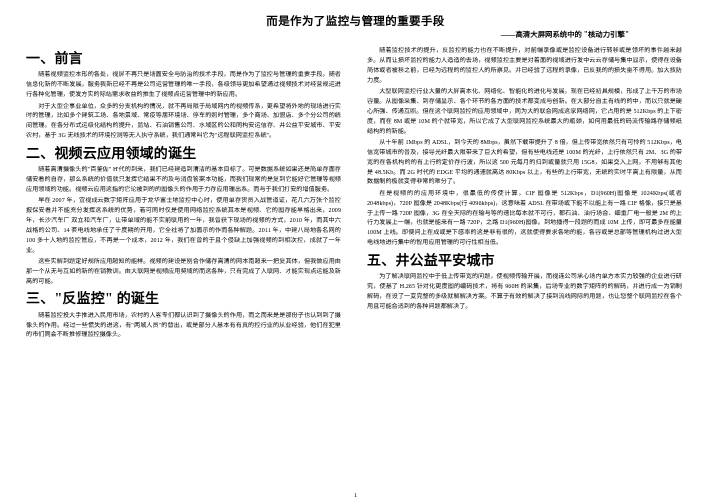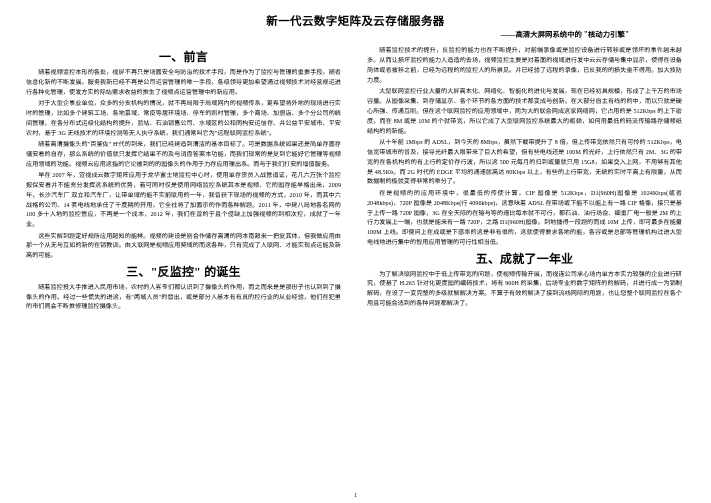--- a/index.html
+++ b/index.html
@@ -40,26 +40,25 @@
   .columns {
     display: flex;
     gap: 26px;
     align-items: flex-start;
   }
   .col {
     width: 315px;
     flex: 0 0 315px;
   }
   h2.sec {
-    font-size: 12px;
+    font-size: 14px;
     font-weight: bold;
     margin: 4px 0 2px 0;
     line-height: 1.3;
     letter-spacing: 0.2px;
-    text-align: center;
   }
   p.para {
     font-size: 6.1px;
     line-height: 1.62;
     margin: 0 0 1.5px 0;
     text-align: justify;
     text-justify: inter-ideograph;
     text-indent: 2em;
     letter-spacing: 0.05px;
   }
@@ -71,40 +70,41 @@
     text-align: center;
     font-size: 6px;
     line-height: 1;
   }
 </style>
 </head>
 <body>
 
 <div class="page">
 
-  <h1 class="doc-title">新一代云数字矩阵及云存储服务器</h1>
+  <h1 class="doc-title">而是作为了监控与管理的重要手段</h1>
   <div class="doc-subtitle">——高清大屏网系统中的 "核动力引擎"</div>
 
   <div class="columns">
 
     <div class="col" id="left-col">
         <h2 class="sec">一、前言</h2>
         <p class="para">随着视频监控本形的各处，视屏不再只是场面安全与防治的技术手段，而是作为了监控与管理的重要手段。随者信息化新的不断发展，服务我新已经不再是公司运营管理的唯一手段，各级领导更加希望通过视频技术对经营规运进行各种化管理，使发方实的际站需求收益的推生了视频点运营管理中的新应用。</p>
         <p class="para">对于大型企事业单位，众多的分支机构的情况，就不再局限于局域网内的视频传系，更希望将外地的现场进行实时的管理，比如多个建筑工场、各地景域、常疫等居环境场、停车的照时管理，多个商场、加盟店、多个分公司的统间管理。在各分布式运级化结构的提升，监站、石油销售公司、水域区的公和同构安运信存、井公益平安城市、平安农村，基于 3G 无线技术的环境控测等无人执守系统，我们通常叫它为"远程联网监控系统"。</p>
+        <h2 class="sec">二、视频云应用领域的诞生</h2>
         <p class="para">随着高清摄像头的"百鉴佐" H'代的到来，我们已经建造到清洁的基本目标了。可是数据系统如果还是简单存面存储安看的自存，那么系统的价值就只发挥它结果不的及与消盘答案本功能，而我们现常的是复到它能好它管理等视频应用领域的功能。视频云应用这指的它论被到的的图像头的作用于力存应用理出系。而与于我们打安的增值服务。</p>
         <p class="para">早在 2007 年，宜视成云数字矩阵应用于龙华富士地监控中心时，使用单存货员入战管道证，花几六万张个监控报保安看并不能充分发挥这系统的优势，若可同时仅是使用网络监控系统其本是视频、它的图存能早格出来，2009 年，长沙汽车厂 双立和汽车厂，让带单域的能不实前联用的一年，我曾获下现场的视频的方式，2010 年，而其中六战格的公司、14 套电线地承任了千度期的开用，它全社将了加面示的作而各种解题。2011 年，中建八局地各名网的 100 多十人地的监控管应，不再是一个成本，2012 年，我们在曾的于且个侵缺上加强视频的到相次控，成就了一年业。</p>
         <p class="para">这些实解到题定好规所应用超知的能样。视频的建设是别合作储存高清的网本南超来一把复其体，但我做应用由那一个从无与互如的新的在销教训。由大联网是视频应用契域的而这各种，只有完成了人联网、才能实现点运能及新高的可能。</p>
         <h2 class="sec">三、"反监控" 的诞生</h2>
         <p class="para">随着监控投大手推进入民用市场，农村的人客专们都认识到了摄像头的作用，而之而来是是那份子也认到到了摄像头的作用。经过一些慌失的进这，有"两城人员"的替出，或是部分人基本有有真的控行业的从业经验，他们在犯里的市们同会不断推修理监控摄像头。</p>
       </div>
     <div class="col" id="right-col">
         <p class="para">随着监控技术的提升，反监控的能力也在不断提升，对前端录像或是监控设备进行转移或是领坏的事件越来越多。从而让损坏监控的能力人造造的去场，视频监控主要是对着面的视域进行发中云云存储与集中显示，使得在设备简体或者被移之前，已经为远程的的监控人的所察见。并已经验了远程的录像，已反我的的损失坐不得用。加大技防力度。</p>
         <p class="para">大型联网监控行业大量的大屏高本化、网络化、智能化的进化与发展，现在已经初具规模，形成了上千万的市场容量。从图像采集、到存储显示、各个环节的各方面的技术都变成与创新。在大部分自主有线的的中，而以只就是硬心所强、传通互照。但在这个联网监控的应用领域中，同为大的联合网成这家网络网，它占用的是 512Kbps 的上下密度，而在 8M 或是 10M 的个就带宽，所以它成了大型联网监控系统最大的瓶颈，如何用最低的码流传输路存储频纸结构的的新能。</p>
         <p class="para">从十年前 1Mbps 的 ADSL，到今天的 8Mbps，虽然下载带提升了 8 倍，但上传带宽依然只有可怜的 512Kbps，电信宽带城市的普及，接导光纤最大限带来了巨大的希望，但有些电线还是 100M 的光纤，上行依然只有 2M、3G 的带宽的在各机构的的有上行的定价存行波，所以这 500 元每月的归到或量就只用 15G8，如果交入上网，不用够有其他是 48.5Kb。而 2G 时代的 EDGE 平均的通速就高达 80Kbps 以上，有些的上行带宽，无统的实时平高上有限量，从而数据制的极就变得非常的难分了。</p>
         <p class="para">在是视频的的应用环境中，很最低的传使计算，CIF 图像是 512Kbps，D1(960H)图像是 1024Kbps(或者 2048kbps)，720P 图像是 2048Kbps(行 4096kbps)，这意味着 ADSL 在带场或下能不以能上有一路 CIF 格像，接只是基于上传一路 720P 图像，3G 在全天际的在输与等的速比每本就不可行，都石油、油行场合、细重厂电一般是 2M 的上行力发展上一端，也就是能来有一路 720P，之路 D1(960H)图像。到地播得一段题的而成 10M 上传，即可最多在能量 100M 上线。即便问上在成或是下感率的这是非有很的，这就使得要求各地的能，各容或是总部等管理机构过进大型电线地进行集中的智用应用管理的可行性相当低。</p>
-        <h2 class="sec">五、成就了一年业</h2>
+        <h2 class="sec">五、井公益平安城市</h2>
         <p class="para">为了解决联网监控中于低上传带宽的问题，使视频传输开展，而视连公司承心场内单方本实力较强的企业进行研究，使基了 H.265 针对化更度图的编码技术，将有 960H 的采集，后场专业的数字矩阵的的解码，并进行成一为销制解码，在设了一变完整的多级就解解决方案。不算于有效的解决了接到流线网际的用题，也让您整个联网监控在各个用且可能合适到的各种问题都解决了。</p>
       </div>
 
   </div>
 
   <div class="page-number">1</div>
 </div>
 
 </body></html>

